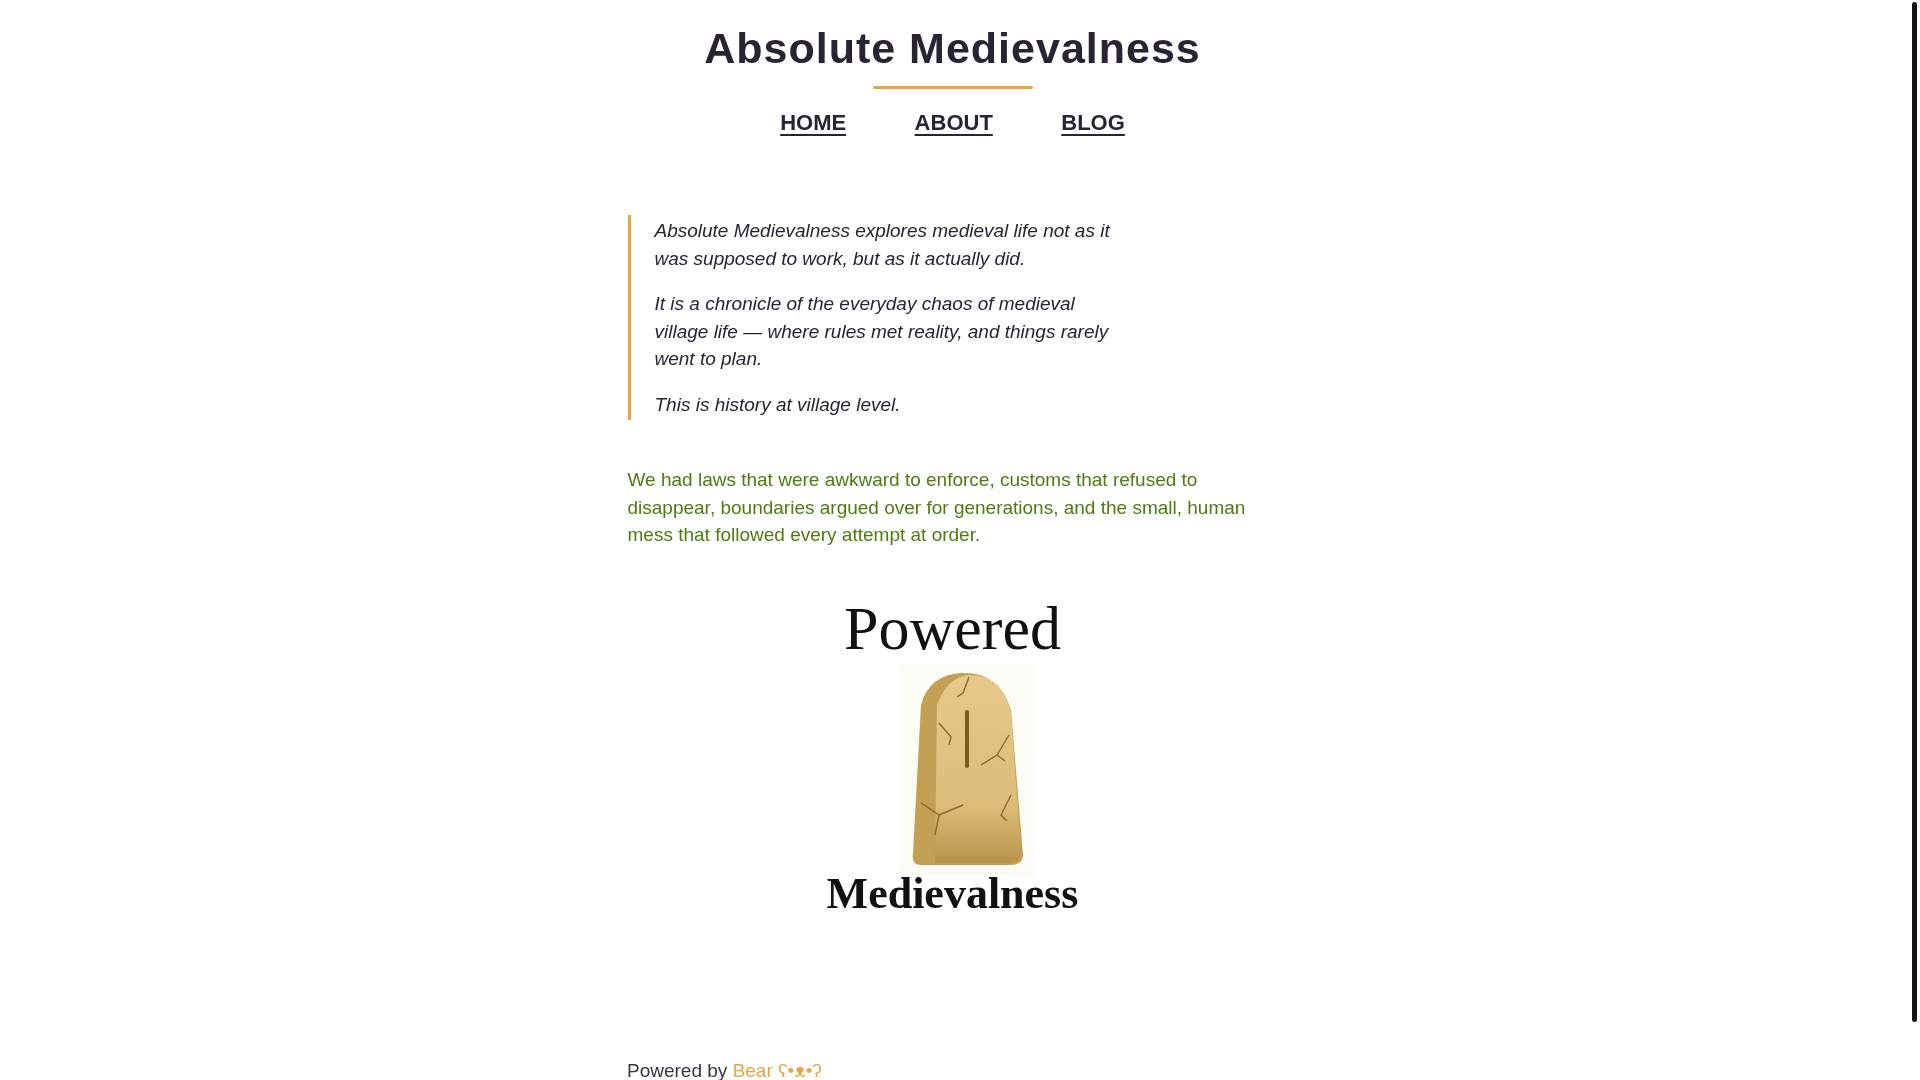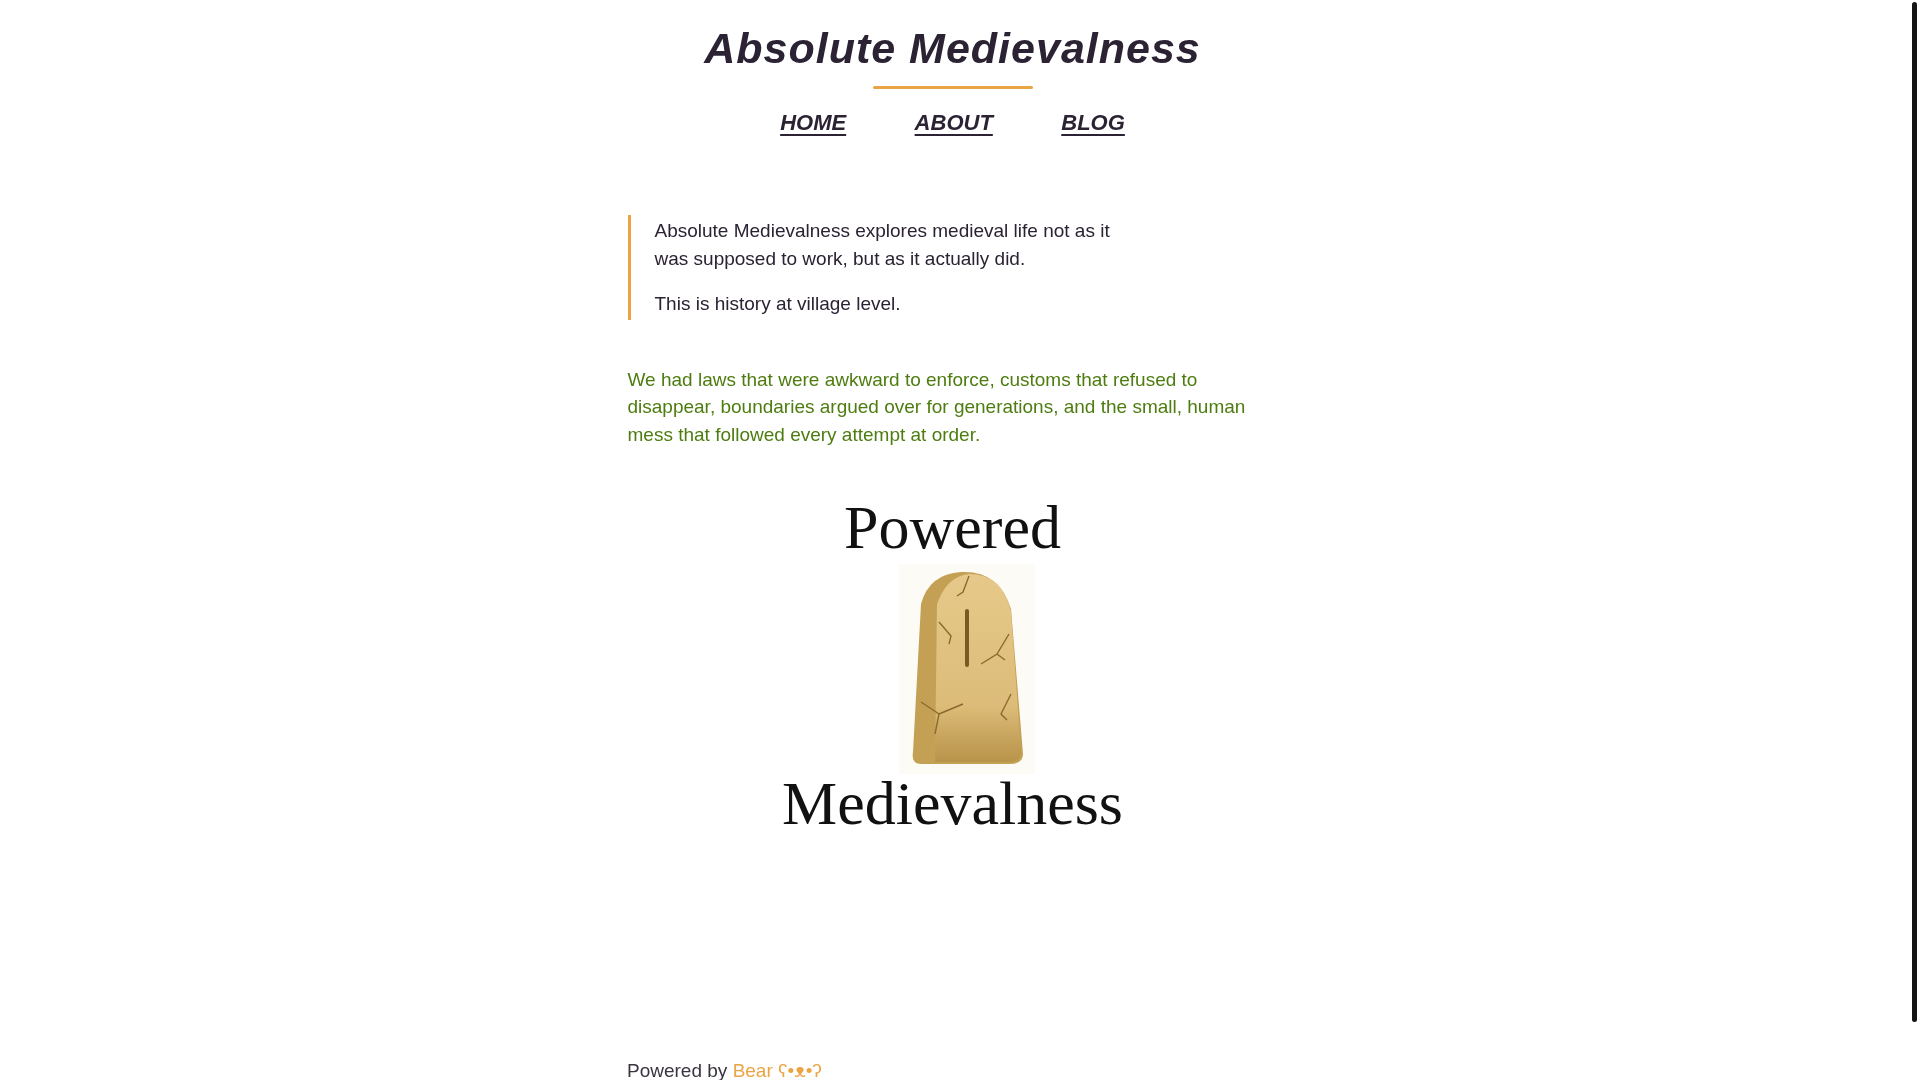--- a/index.html
+++ b/index.html
@@ -2,60 +2,60 @@
 <html><head>
   <meta charset="utf-8">
   <style>
     html, body { margin: 0; padding: 0; }
     body {
       width: 1920px; height: 1080px; overflow: hidden; position: relative;
       background: #ffffff; color: #2b2233;
       font-family: "Liberation Sans", sans-serif;
     }
     .page { position: absolute; left: 0; top: 0; width: 1905px; }
-    header { text-align: center; font-style: italic; }
+    header { text-align: center; }
     .site-title {
       margin: 0; padding-top: 22px;
       font-size: 43px; font-weight: bold; letter-spacing: 1px;
       color: #2b2233; line-height: 52px;
     }
     .title-rule {
       width: 160px; height: 3px; background: #eba444; border-radius: 2px;
       margin: 12px auto 0 auto;
     }
     nav { margin-top: 21px; height: 30px; }
     nav a {
       display: inline-block; margin: 0 32px;
       font-size: 22px; font-weight: bold; color: #2b2233;
       text-decoration: underline; text-underline-offset: 4px; text-decoration-thickness: 2px;
       text-transform: uppercase; cursor: pointer;
     }
     main { width: 650px; margin: 0 auto; padding-top: 75px; }
     blockquote {
       margin: 0; padding: 0 0 0 24px; border-left: 3px solid #eba444;
-      color: #2b2233; width: 470px;
+      font-style: italic; color: #2b2233; width: 470px;
     }
     blockquote p { margin: 0 0 18px 0; font-size: 19px; line-height: 27.5px; }
     blockquote p:first-child { padding-top: 2px; }
     blockquote p:last-child { margin-bottom: 0; padding-bottom: 2px; }
     .body-text { margin: 46px 0 0 0; font-size: 19px; line-height: 27.5px; color: #4d7c0f; }
     .logo {
       margin: 46px auto 0 auto; width: 340px; height: 360px; position: relative;
       text-align: center;
     }
     .logo .word1 {
       position: absolute; left: 0; right: 0; top: 0;
       font-family: "Liberation Serif", serif; font-size: 62px; color: #111; line-height: 66px;
     }
     .logo .stone {
       position: absolute; left: 116px; top: 70px; width: 136px; height: 210px;
     }
     .logo .word2 {
-      position: absolute; left: -40px; right: -40px; top: 276px;
-      font-family: "Liberation Serif", serif; font-size: 62px; color: #111; line-height: 66px;
+      position: absolute; left: -40px; right: -40px; top: 266px;
+      font-family: "Liberation Serif", serif; font-size: 44px; color: #111; line-height: 66px; font-weight: bold;
     }
     footer { width: 650px; margin: 0 auto; position: absolute; left: 627px; top: 1060px; }
     footer p { margin: 0; font-size: 19px; color: #3a3340; }
     footer a { color: #eba444; text-decoration: none; cursor: pointer; }
     .scrollbar {
       position: absolute; right: 3px; top: 2px; width: 5px; height: 1020px;
       background: #141414; border-radius: 3px;
     }
   </style>
 </head>
@@ -68,20 +68,21 @@
     <nav>
       <a>Home</a>
       <a>About</a>
       <a>Blog</a>
     </nav>
   </header>
 
   <main>
     <blockquote>
       <p>Absolute Medievalness explores medieval life not as it was supposed to work, but as it actually did.</p>
+      <p>It is a chronicle of the everyday chaos of medieval village life — where rules met reality, and things rarely went to plan.</p>
       <p>This is history at village level.</p>
     </blockquote>
 
     <p class="body-text">We had laws that were awkward to enforce, customs that refused to disappear, boundaries argued over for generations, and the small, human mess that followed every attempt at order.</p>
 
     <div class="logo">
       <div class="word1">Powered</div>
       <svg class="stone" viewBox="0 0 136 210" xmlns="http://www.w3.org/2000/svg">
         <defs>
           <linearGradient id="stoneFace" x1="0" y1="0" x2="0" y2="1">

